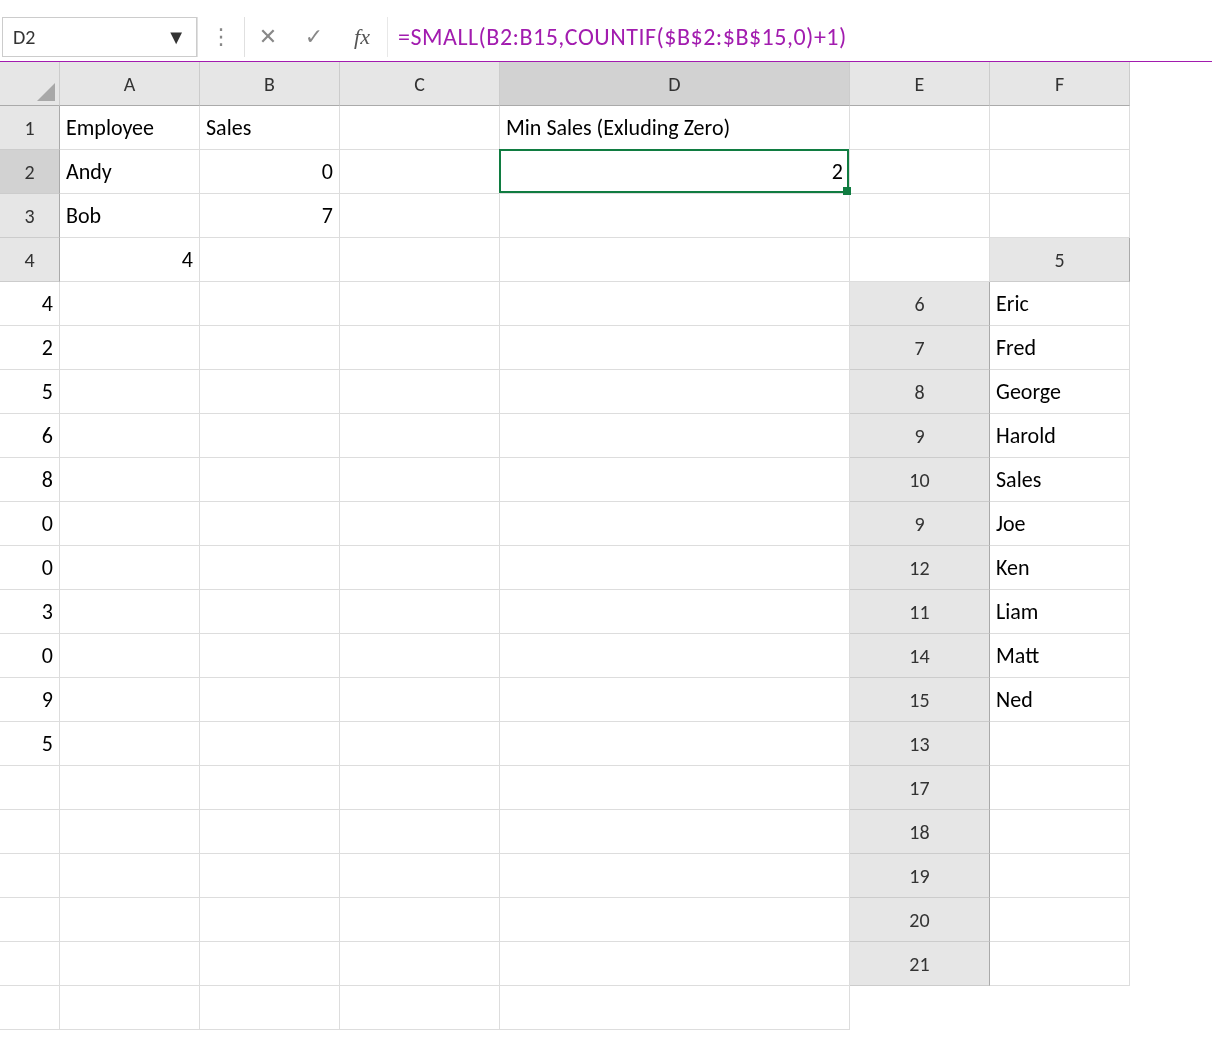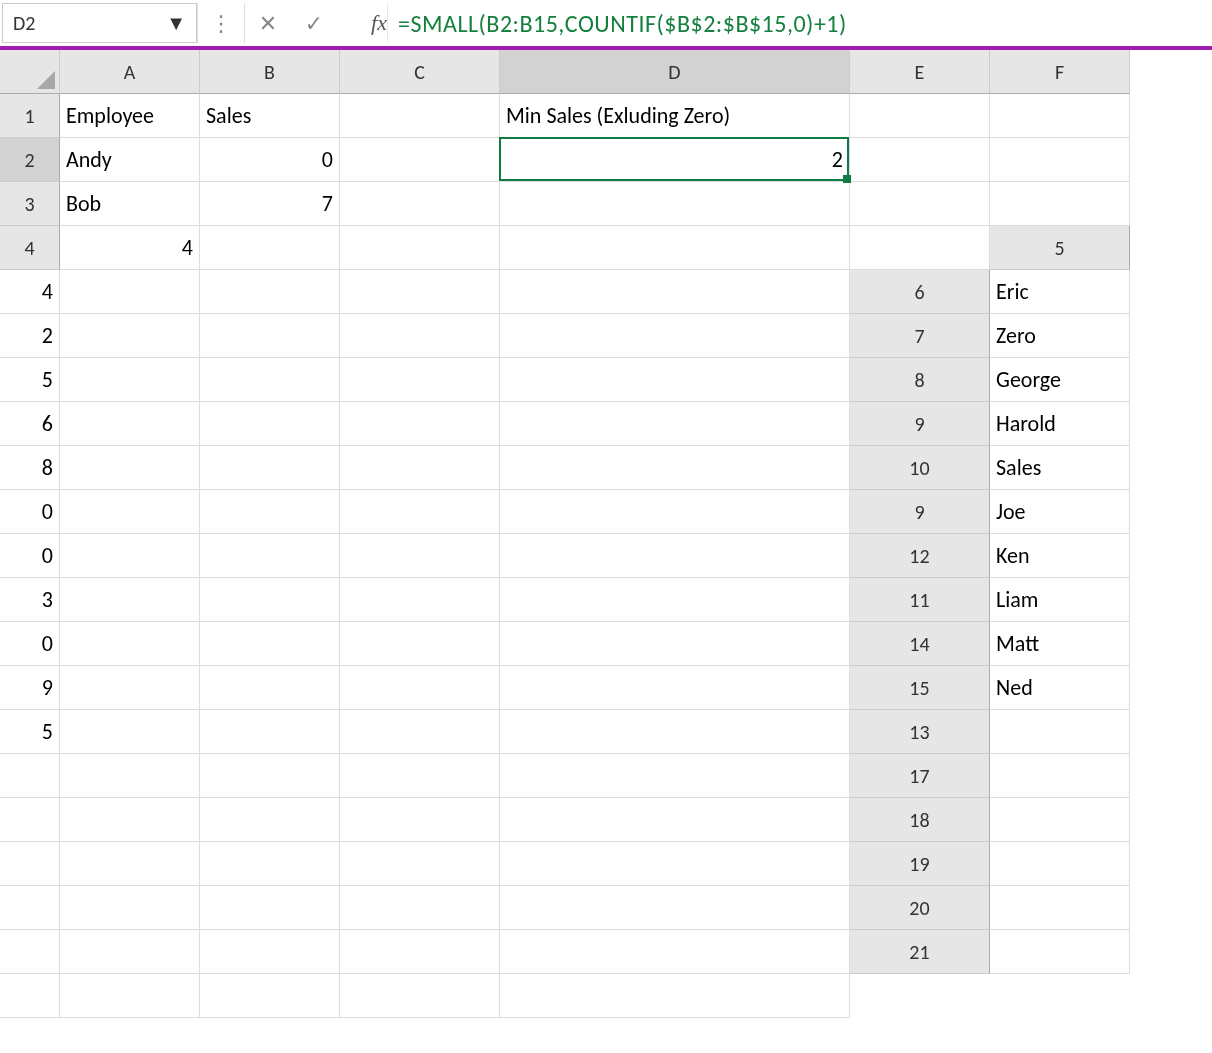--- a/index.html
+++ b/index.html
@@ -7,23 +7,24 @@
       font-family: Calibri, Arial, sans-serif;
       font-size: 20px;
       background: #fff;
       color: #000;
       user-select: none;
     }
     
     .formula-bar {
       display: flex;
       align-items: center;
-      border-bottom: 4px solid #a21caf;
+      border-bottom: 1px solid #a21caf;
       height: 50px;
       background: #fff;
+      margin-top: 12px;
     }
     .name-box {
       width: 195px;
       height: 40px;
       display: flex;
       align-items: center;
       padding: 0 10px;
       border: 1px solid #ccc;
       margin: 5px 0 5px 2px;
       background: #fff;
@@ -45,30 +46,30 @@
     }
     .fb-sep {
       width:1px; height:40px; background:#e0e0e0;
     }
     .fx-label {
       font-style: italic;
       font-family: 'Times New Roman', serif;
       font-size: 22px;
       color: #555;
       width: 50px;
-      text-align:right;
+      text-align:center;
     }
     .formula-input {
       flex: 1;
       height: 40px;
       display: flex;
       align-items: center;
       padding: 0 10px;
       font-size: 24px;
-      color: #15803d;
+      color: #a21caf;
       letter-spacing: 0.5px;
       border-left:1px solid #e8e8e8;
     }
     
     .grid {
       display: grid;
       grid-template-columns: 60px 140px 140px 160px 350px 140px 140px;
       position: relative;
     }
     .corner {
@@ -203,21 +204,21 @@
     <div class="cell"></div>
     <div class="cell"></div>
     <div class="row-head">6</div>
     <div class="cell">Eric</div>
     <div class="cell right">2</div>
     <div class="cell"></div>
     <div class="cell"></div>
     <div class="cell"></div>
     <div class="cell"></div>
     <div class="row-head">7</div>
-    <div class="cell">Zero</div>
+    <div class="cell">Fred</div>
     <div class="cell right">5</div>
     <div class="cell"></div>
     <div class="cell"></div>
     <div class="cell"></div>
     <div class="cell"></div>
     <div class="row-head">8</div>
     <div class="cell">George</div>
     <div class="cell right">6</div>
     <div class="cell"></div>
     <div class="cell"></div>

